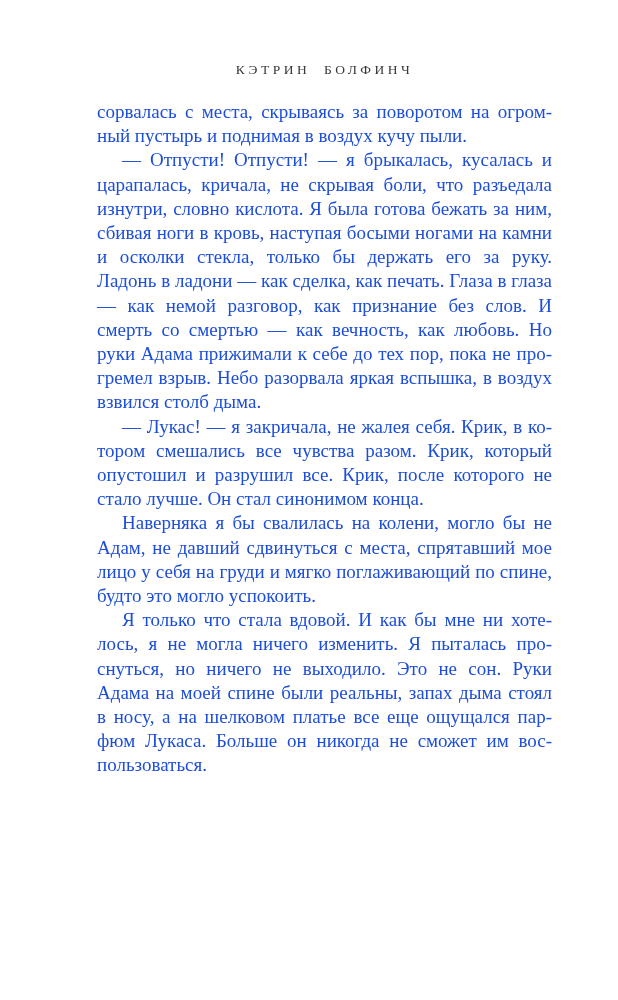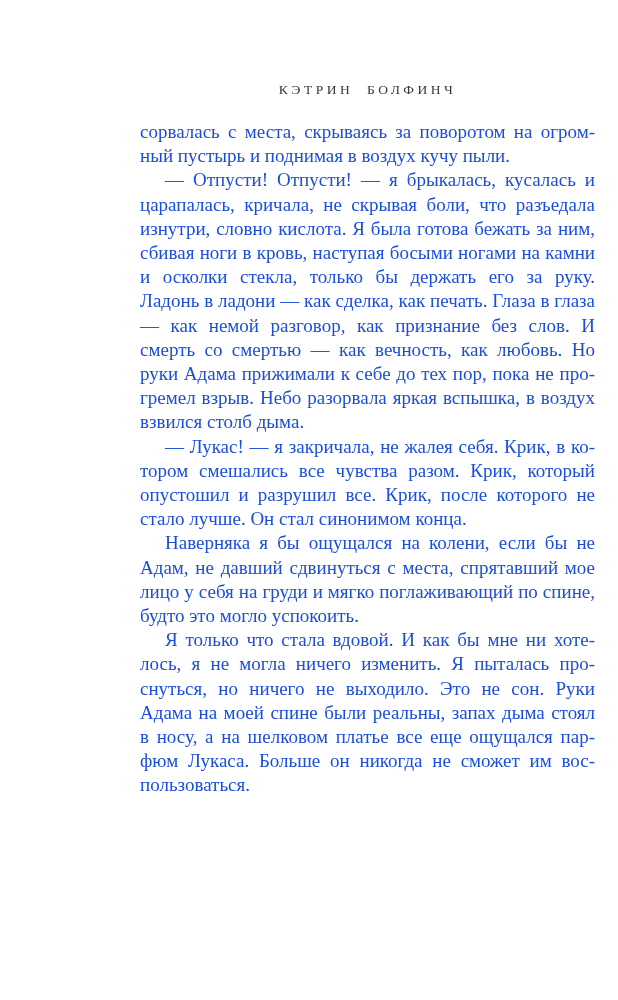--- a/index.html
+++ b/index.html
@@ -12,23 +12,22 @@
     width: 618px;
     height: 1000px;
     background: #ffffff;
     overflow: hidden;
     box-sizing: border-box;
     font-family: "Liberation Serif", serif;
   }
   .column {
     position: absolute;
     left: 97px;
-    top: 82px;
+    top: 62px;
     width: 455px;
-    margin-left: 43px;
   }
   .running-head {
     text-align: center;
     font-size: 13.5px;
     line-height: 15px;
     letter-spacing: 3.5px;
     word-spacing: 7px;
     font-weight: 400;
     color: #383838;
     white-space: nowrap;
@@ -54,17 +53,17 @@
 </head>
 <body>
 
 <div class="page">
   <div class="column">
     <header class="running-head">КЭТРИН БОЛФИНЧ</header>
     <main class="text-block">
       <p class="para no-indent">сорвалась с места, скрываясь за поворотом на огром­ный пустырь и поднимая в воздух кучу пыли.</p>
       <p class="para">— Отпусти! Отпусти! — я брыкалась, кусалась и царапалась, кричала, не скрывая боли, что разъ­едала изнутри, словно кислота. Я была готова бежать за ним, сбивая ноги в кровь, наступая босыми ногами на камни и осколки стекла, только бы держать его за руку. Ладонь в ладони — как сделка, как печать. Глаза в глаза — как немой разговор, как признание без слов. И смерть со смертью — как вечность, как любовь. Но руки Адама прижимали к себе до тех пор, пока не про­гремел взрыв. Небо разорвала яркая вспышка, в воз­дух взвился столб дыма.</p>
       <p class="para">— Лукас! — я закричала, не жалея себя. Крик, в ко­тором смешались все чувства разом. Крик, который опустошил и разрушил все. Крик, после которого не стало лучше. Он стал синонимом конца.</p>
-      <p class="para">Наверняка я бы ощущался на колени, если бы не Адам, не давший сдвинуться с места, спрятавший мое лицо у себя на груди и мягко поглаживающий по спи­не, будто это могло успокоить.</p>
+      <p class="para">Наверняка я бы свалилась на колени, могло бы не Адам, не давший сдвинуться с места, спрятавший мое лицо у себя на груди и мягко поглаживающий по спи­не, будто это могло успокоить.</p>
       <p class="para">Я только что стала вдовой. И как бы мне ни хоте­лось, я не могла ничего изменить. Я пыталась про­снуться, но ничего не выходило. Это не сон. Руки Адама на моей спине были реальны, запах дыма стоял в носу, а на шелковом платье все еще ощущался пар­фюм Лукаса. Больше он никогда не сможет им вос­пользоваться.</p>
     </main>
   </div>
 </div>
 
 </body></html>

